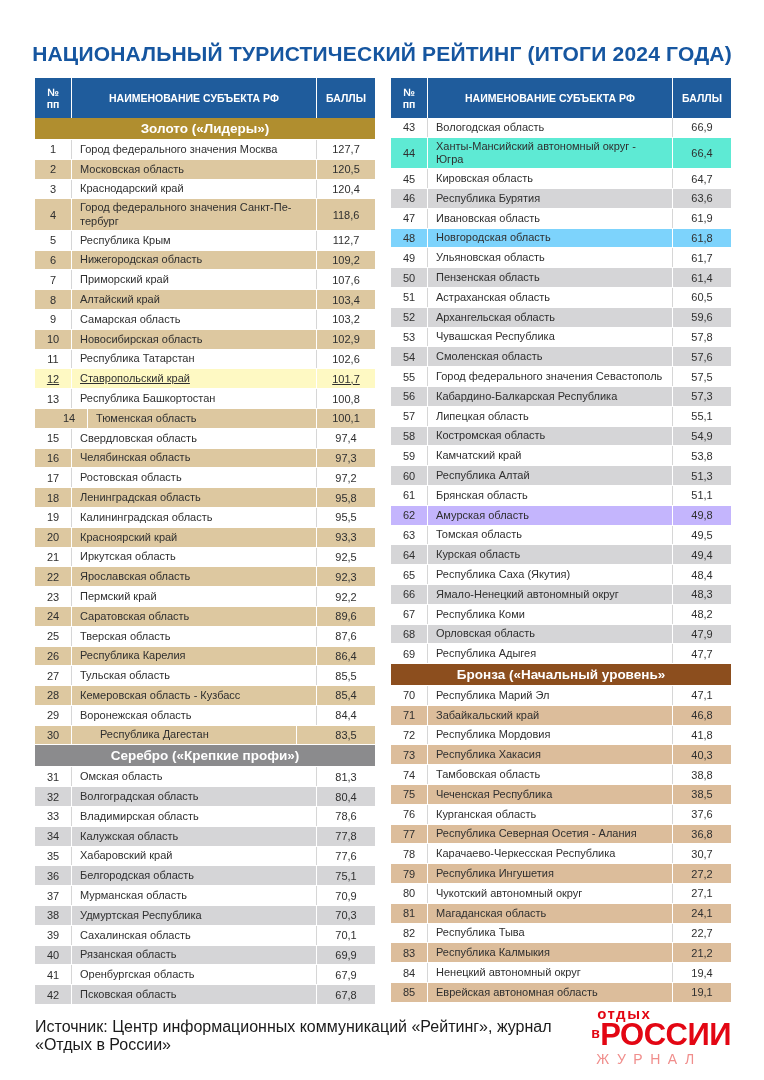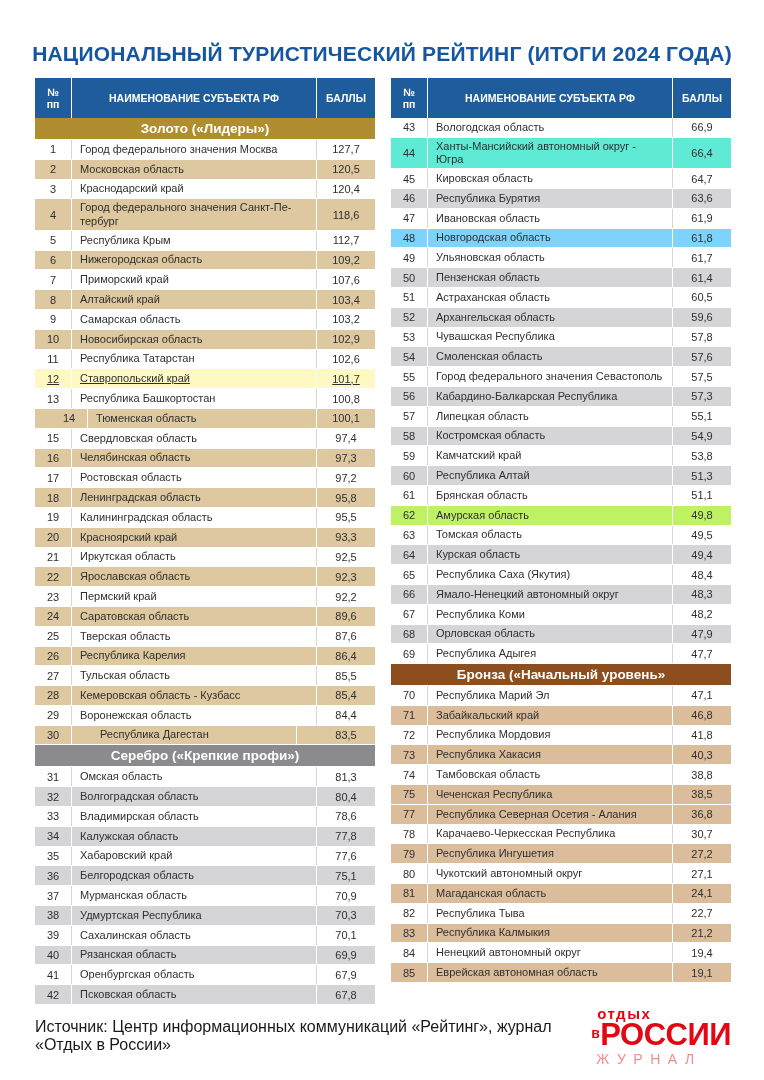--- a/index.html
+++ b/index.html
@@ -387,21 +387,21 @@
           <div class="row shaded" style="background: rgb(213, 213, 215);">
             <div class="cell c-num">60</div>
             <div class="cell c-name">Республика Алтай</div>
             <div class="cell c-score">51,3</div>
           </div>
           <div class="row plain">
             <div class="cell c-num">61</div>
             <div class="cell c-name">Брянская область</div>
             <div class="cell c-score">51,1</div>
           </div>
-          <div class="row shaded" style="background: #bef264;">
+          <div class="row shaded" style="background: #c4b5fd;">
             <div class="cell c-num">62</div>
             <div class="cell c-name">Амурская область</div>
             <div class="cell c-score">49,8</div>
           </div>
           <div class="row plain">
             <div class="cell c-num">63</div>
             <div class="cell c-name">Томская область</div>
             <div class="cell c-score">49,5</div>
           </div>
           <div class="row shaded" style="background: rgb(213, 213, 215);">
@@ -457,20 +457,25 @@
           </div>
           <div class="row plain">
             <div class="cell c-num">74</div>
             <div class="cell c-name">Тамбовская область</div>
             <div class="cell c-score">38,8</div>
           </div>
           <div class="row shaded" style="background: rgb(220, 189, 155);">
             <div class="cell c-num">75</div>
             <div class="cell c-name">Чеченская Республика</div>
             <div class="cell c-score">38,5</div>
+          </div>
+          <div class="row plain">
+            <div class="cell c-num">76</div>
+            <div class="cell c-name">Курганская область</div>
+            <div class="cell c-score">37,6</div>
           </div>
           <div class="row shaded" style="background: rgb(220, 189, 155);">
             <div class="cell c-num">77</div>
             <div class="cell c-name">Республика Северная Осетия - Алания</div>
             <div class="cell c-score">36,8</div>
           </div>
           <div class="row plain">
             <div class="cell c-num">78</div>
             <div class="cell c-name">Карачаево-Черкесская Республика</div>
             <div class="cell c-score">30,7</div>

